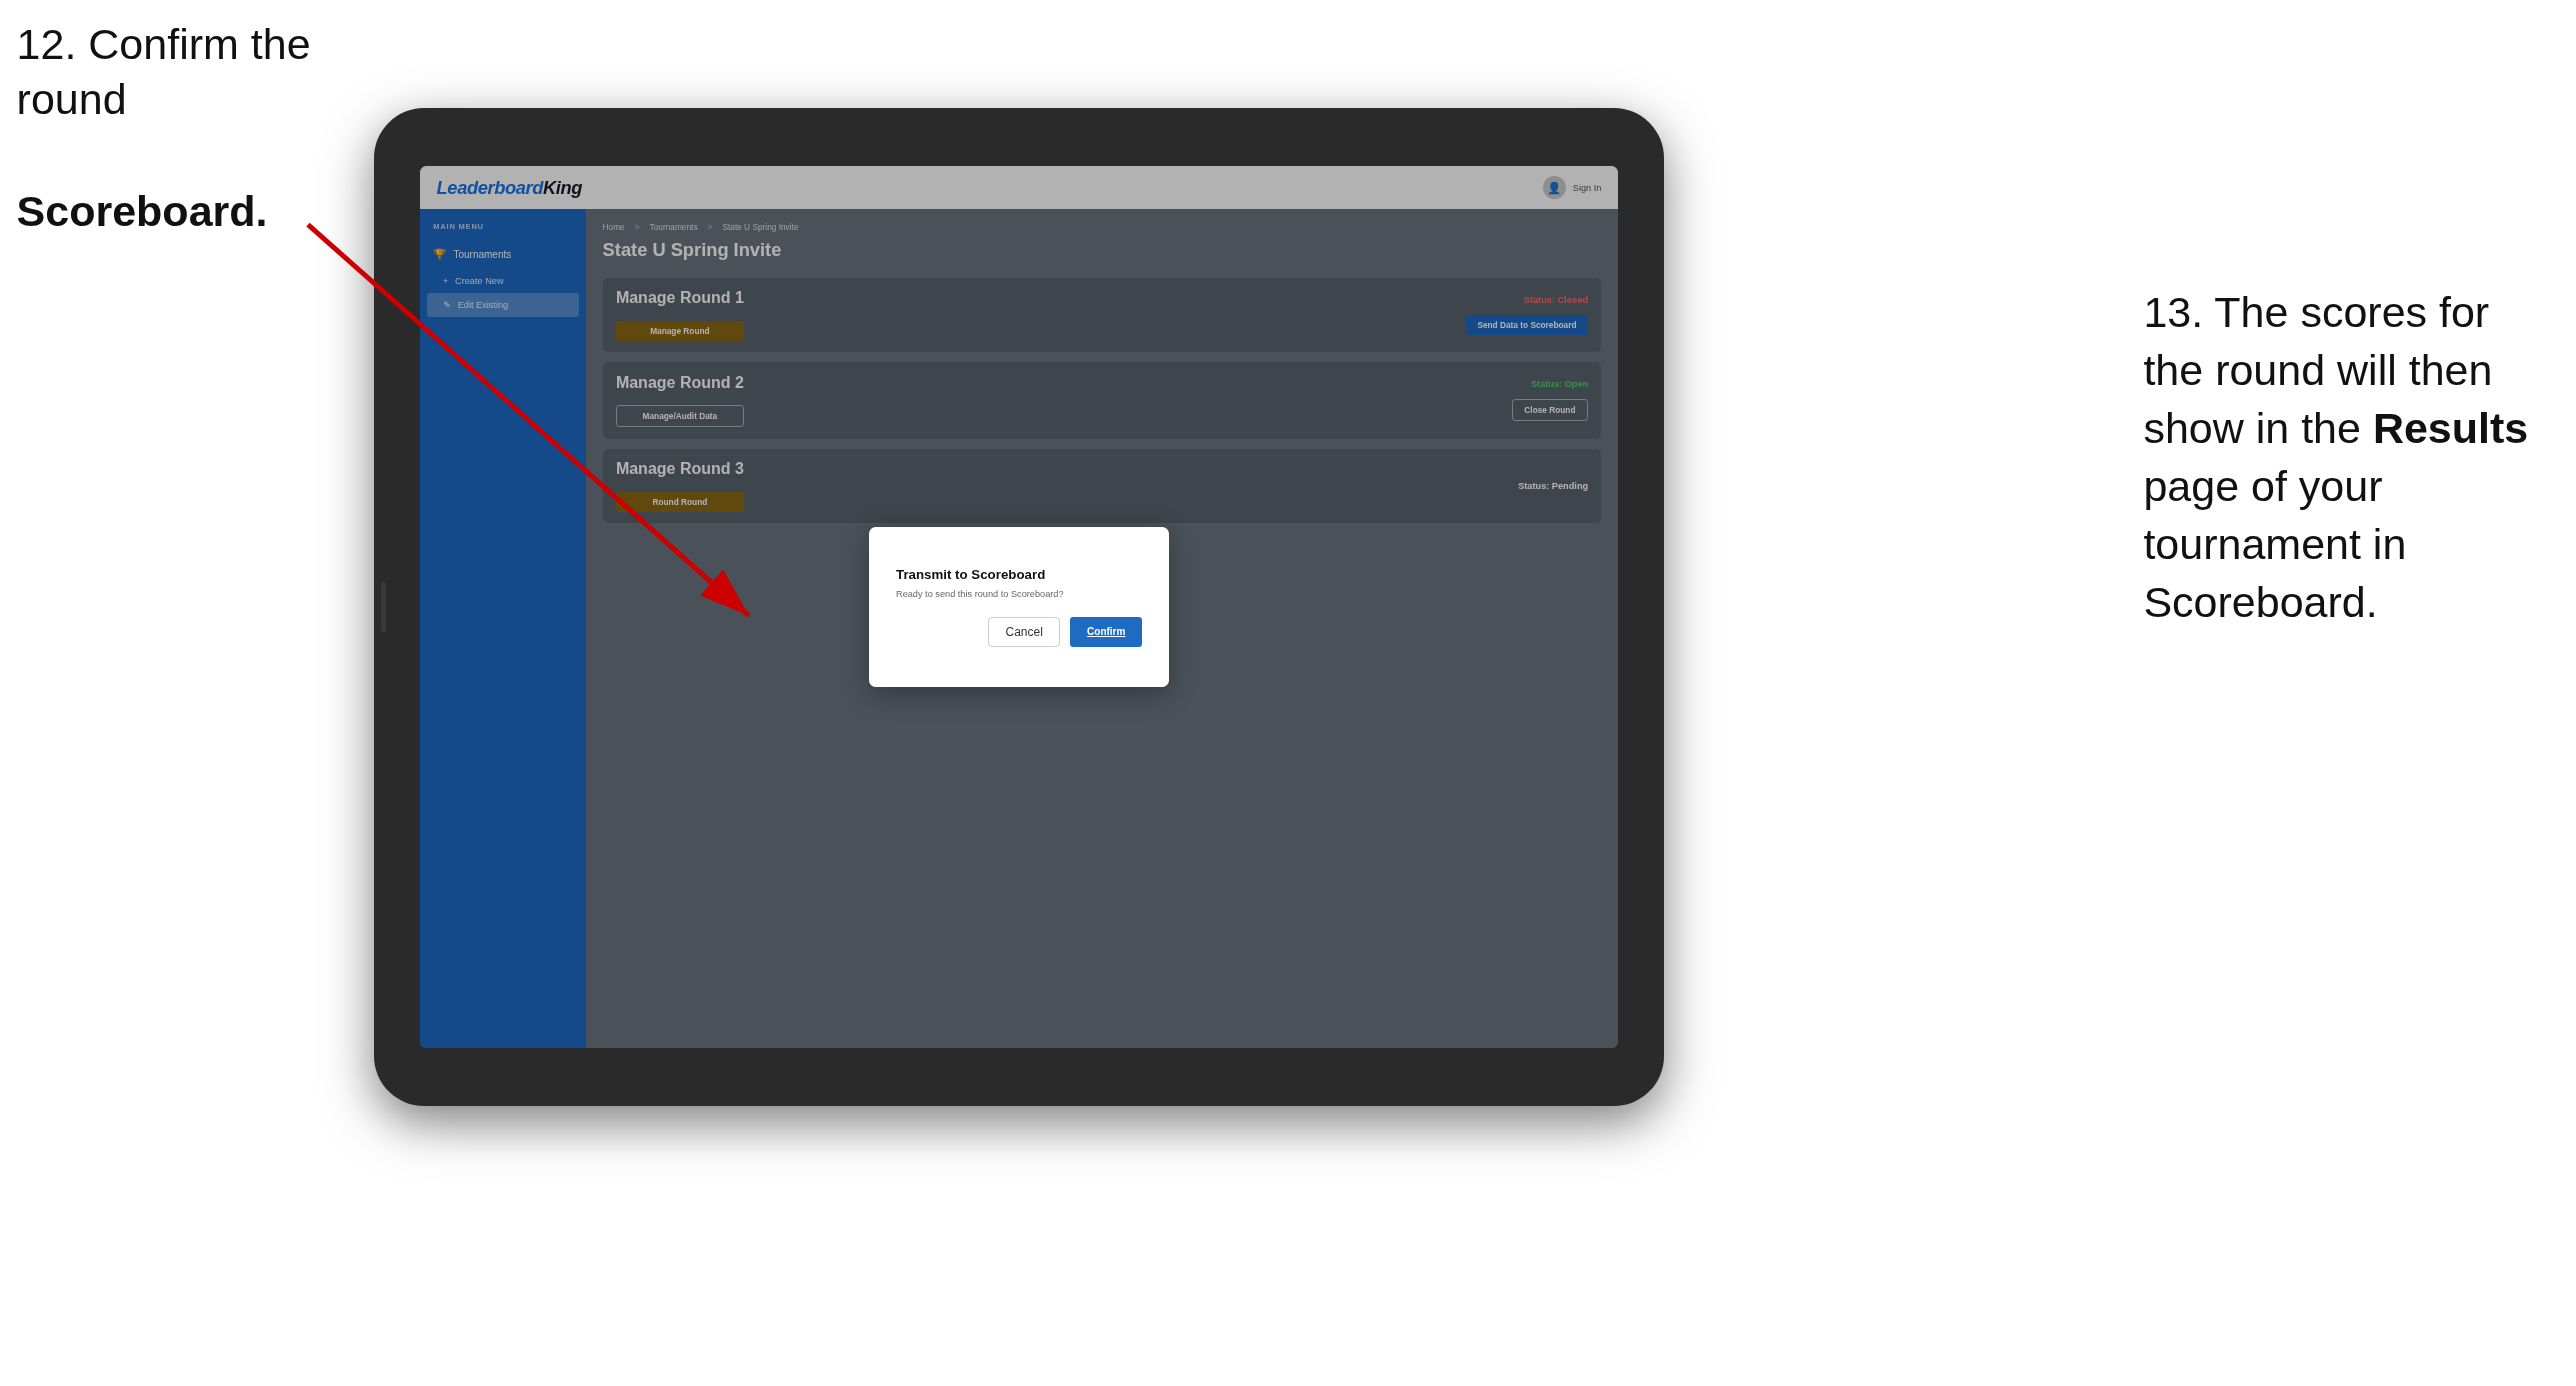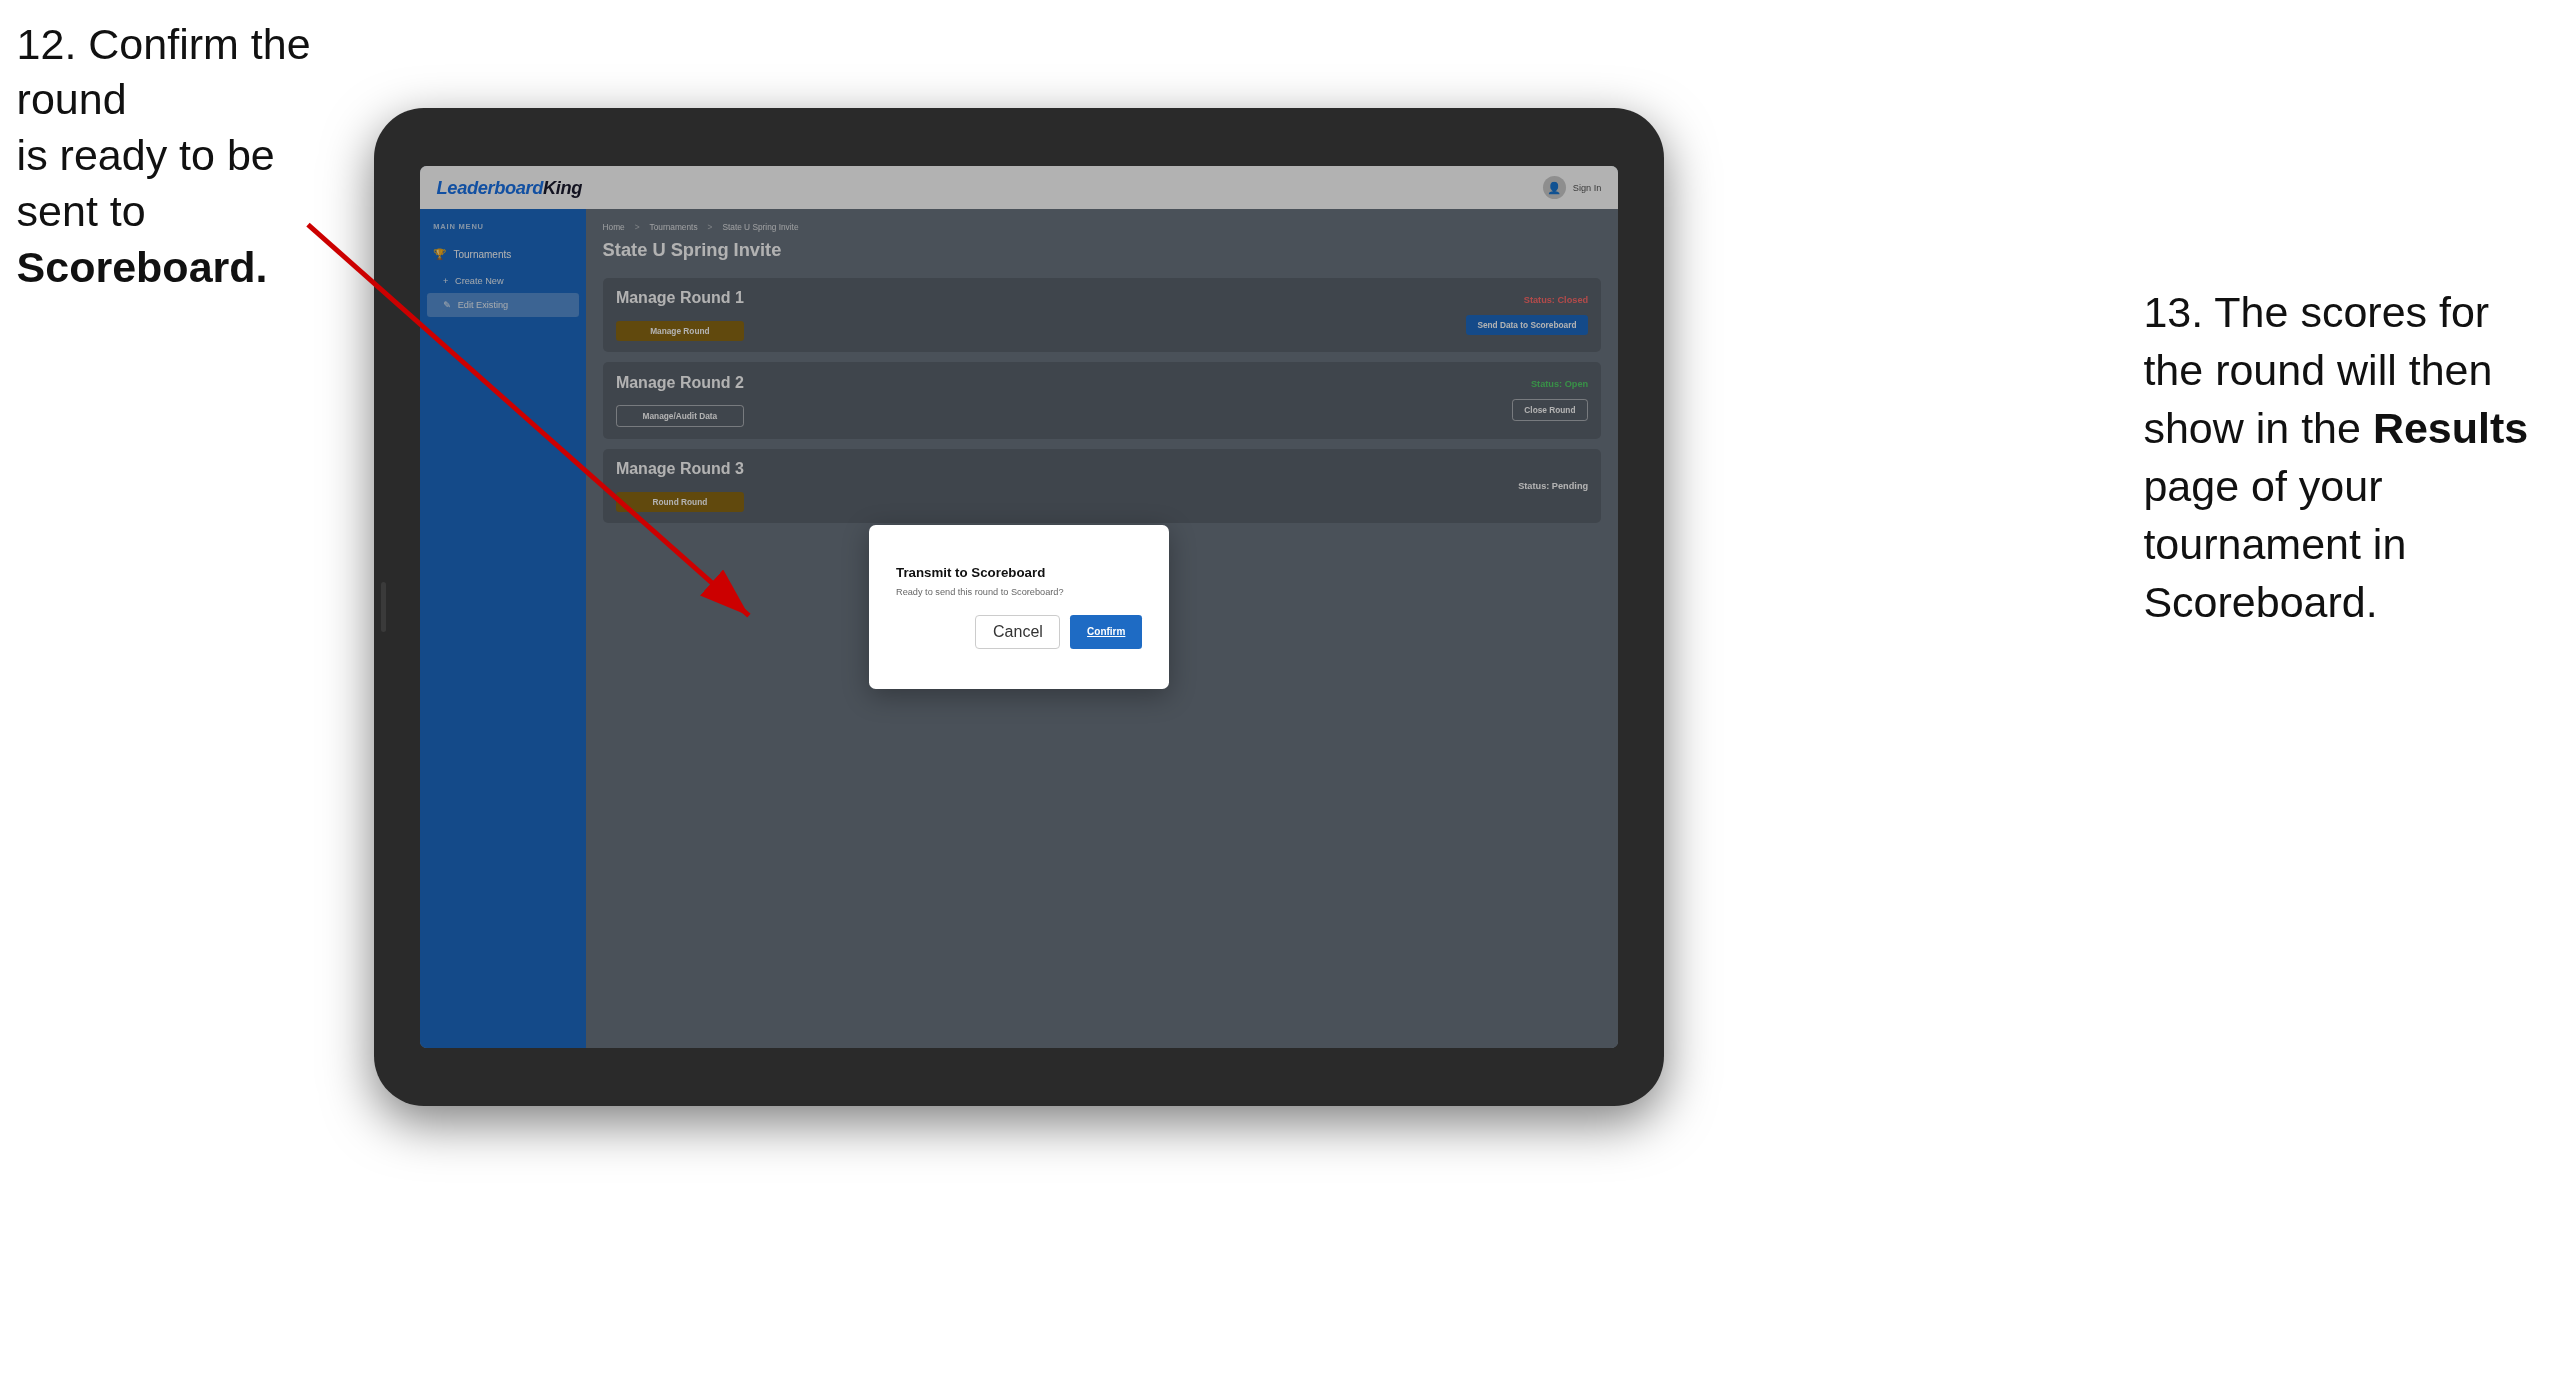--- a/index.html
+++ b/index.html
@@ -332,21 +332,21 @@
       display: flex;
       gap: 10px;
       justify-content: flex-end;
     }
 
     .btn-cancel {
       padding: 6.7px 16.6px;
       border-radius: 4px;
       border: 0.8px solid #ccc;
       background: #fff;
-      font-size: 16px;
+      font-size: 12px;
       cursor: pointer;
       color: #333;
     }
 
     .btn-confirm {
       padding: 6.7px 16.6px;
       border-radius: 3.3px;
       border: none;
       background: #1e6bc4;
       color: #fff;
@@ -366,21 +366,21 @@
       height: 50px;
       background: #3a3a3a;
       border-radius: 2.5px;
     }
   </style>
 </head>
 <body>
 
 <div class="instruction-top">
   <span>12. Confirm the round</span><br>
-  <span>is ready to be sent to</span><br>
+  <br>
   <strong>Scoreboard.</strong>
 </div>
 
 <div class="instruction-right">
   <span>13. The scores for the round will then show in the <strong>Results</strong> <span>page of your tournament in Scoreboard.</span></span>
 </div>
 
 <svg class="arrow-svg" viewBox="0 0 3096 1666" width="2576" height="1386">
   <defs>
     <marker id="arrowhead" markerWidth="10" markerHeight="7" refX="10" refY="3.5" orient="auto">

